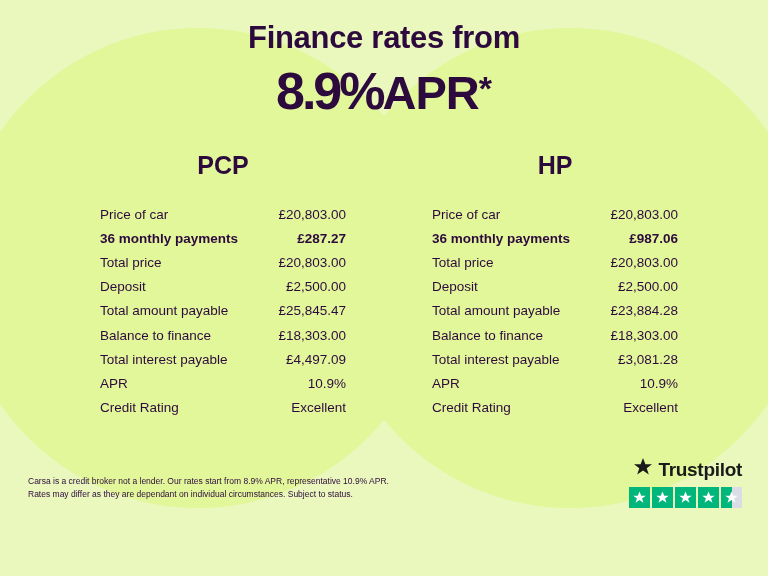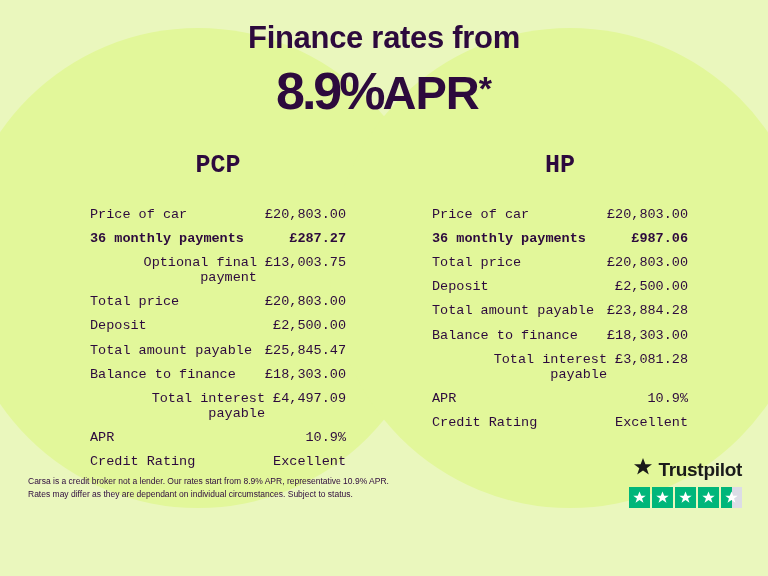--- a/index.html
+++ b/index.html
@@ -77,23 +77,22 @@
     font-size: 34px;
     font-weight: bold;
     vertical-align: top;
     line-height: 1;
     position: relative;
     top: 6px;
   }
   .columns {
     display: flex;
     margin-top: 34px;
-    padding: 0 24px;
+    padding: 0 34px;
     box-sizing: border-box;
-    font-family: Liberation Mono, monospace;
   }
   .col {
     width: 50%;
     box-sizing: border-box;
   }
   .col-left { padding: 0 38px 0 66px; }
   .col-right { padding: 0 56px 0 48px; }
   .col-title {
     text-align: center;
     color: #2d0a3d;
@@ -182,24 +181,20 @@
 
         <div class="row">
           <span class="label">Price of car</span>
           <span class="value">£20,803.00</span>
         </div>
         <div class="row bold">
           <span class="label">36 monthly payments</span>
           <span class="value">£287.27</span>
         </div>
         <div class="row">
-          <span class="label">Optional final payment</span>
-          <span class="value">£13,003.75</span>
-        </div>
-        <div class="row">
           <span class="label">Total price</span>
           <span class="value">£20,803.00</span>
         </div>
         <div class="row">
           <span class="label">Deposit</span>
           <span class="value">£2,500.00</span>
         </div>
         <div class="row">
           <span class="label">Total amount payable</span>
           <span class="value">£25,845.47</span>

